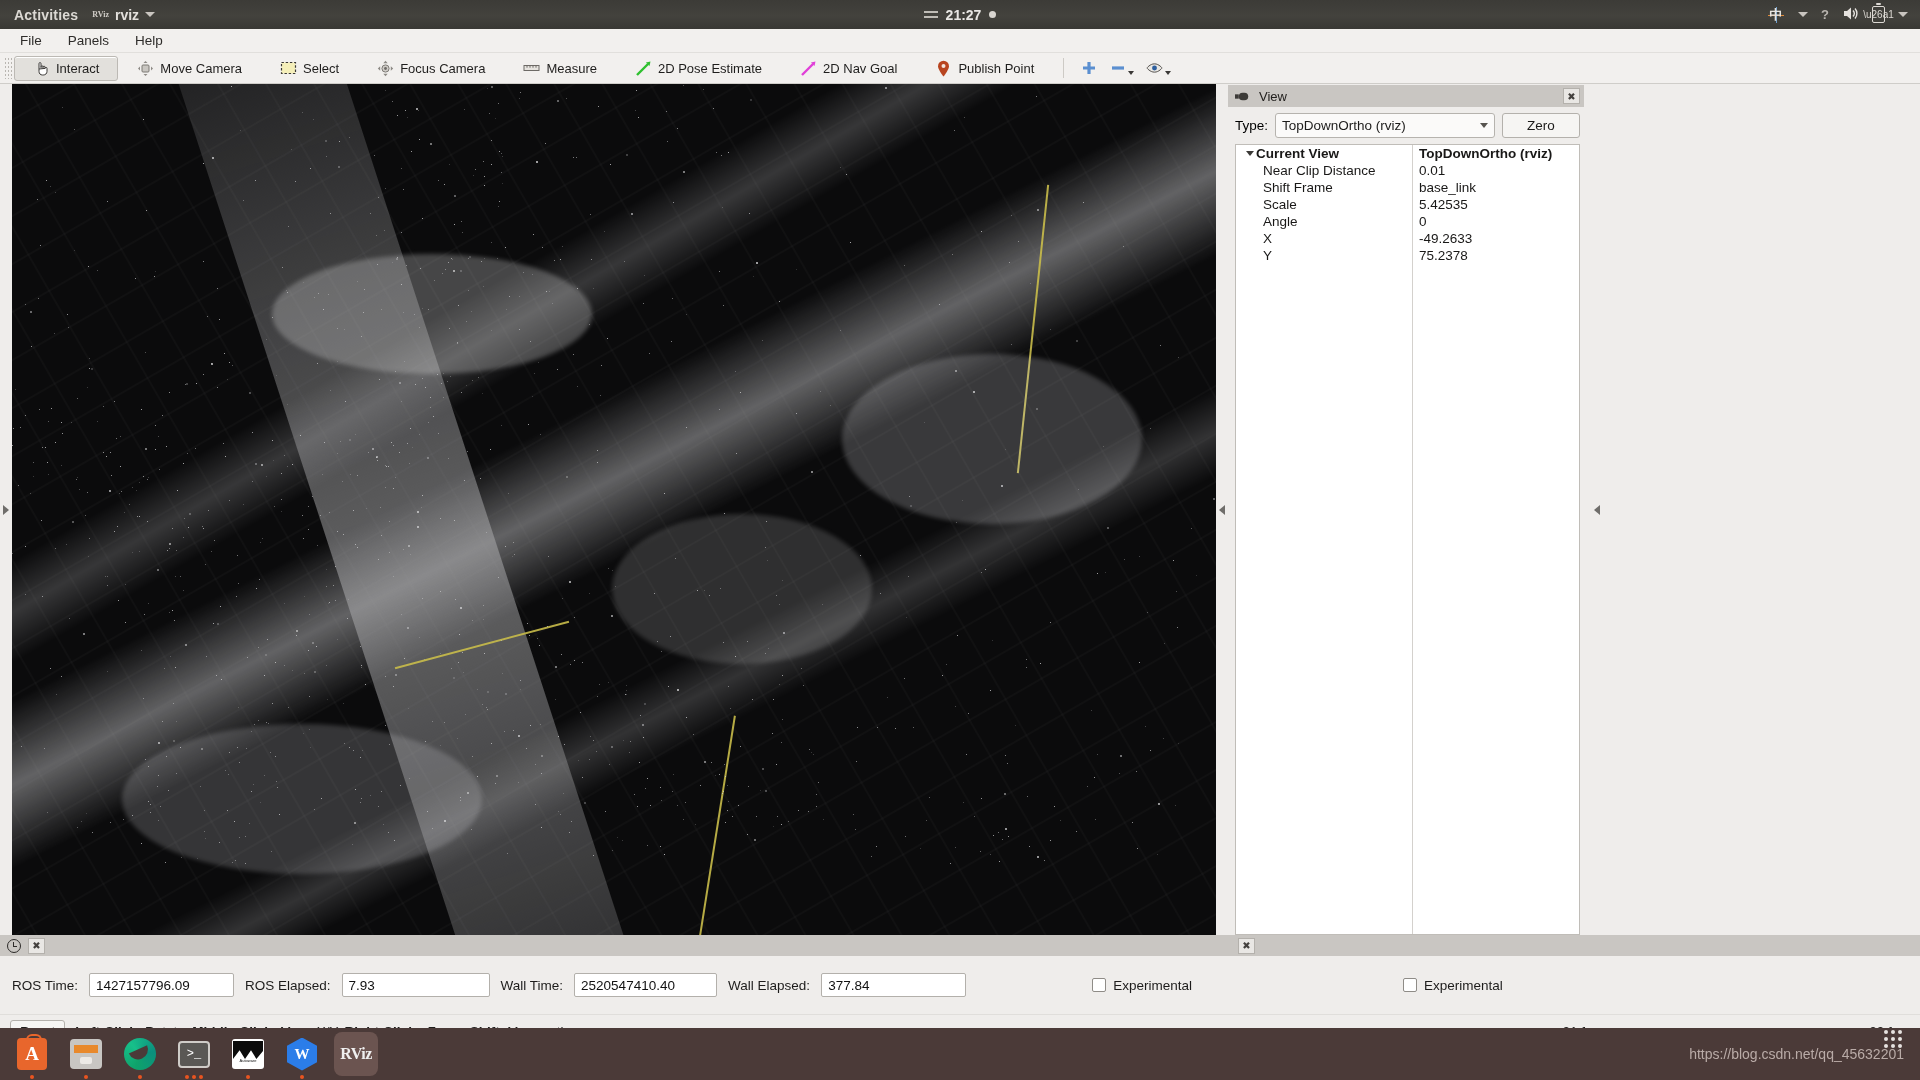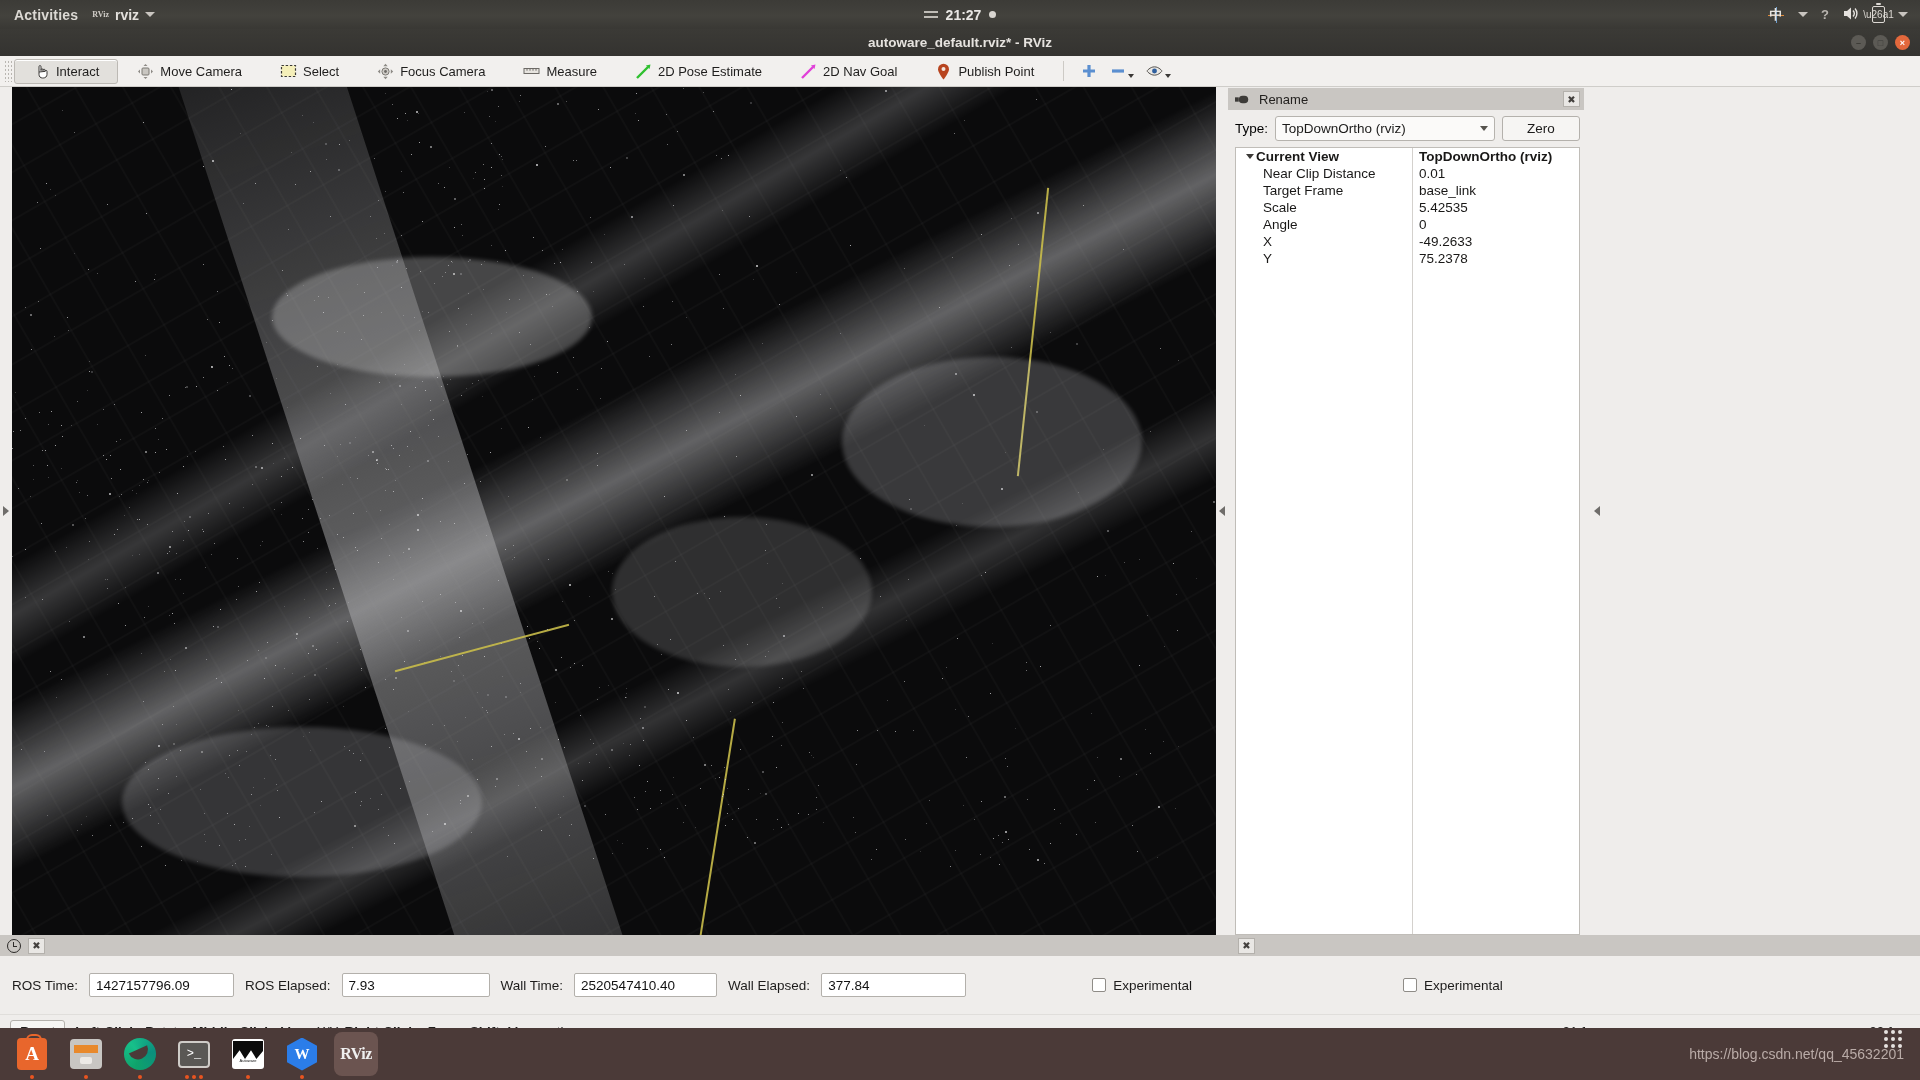--- a/index.html
+++ b/index.html
@@ -275,29 +275,26 @@
     </span>
     <span class="batt">
         <span>\u26a1</span>
       </span>
     <span class="caret-down"></span>
   </div>
 </div>
 
 <div id="rviz-window">
 
-  <div id="title-bar">
-    <span>autoware_default.rviz* - RViz</span>
-    <span class="winbtns">
-      <span class="wb">–</span>
-      <span class="wb">□</span>
-      <span class="wb close">×</span>
-    </span>
+
+  <div id="menu-bar">
+    <span class="mi">File</span>
+    <span class="mi">Panels</span>
+    <span class="mi">Help</span>
   </div>
-
 
   <div id="toolbar">
     <span class="grip"></span>
 
     <span class="tb-btn active">
       <span class="ic">
         <svg width="16" height="16" viewBox="0 0 16 16">
             <path d="M5 9V3.6a1 1 0 012 0V8m0-1.2a1 1 0 012 0V8m0-.8a1 1 0 012 0v1.4m0-.2a1 1 0 012 0v3c0 2.2-1.6 3.6-3.8 3.6H8.5C6.4 15 5 13.6 5 11.4V9z" fill="#fff" stroke="#3a3836" stroke-width="1"></path>
           </svg>
       </span>
@@ -1410,21 +1407,21 @@
     </div>
 
     <div id="views-panel">
       <div class="panel-head">
         <span class="ic">
           <svg width="18" height="11" viewBox="0 0 18 11">
               <rect x="4" y="1.5" width="10" height="8" rx="4" fill="#3d3b38"></rect>
               <path d="M0 3.2h4v4.6H0z" fill="#3d3b38"></path>
             </svg>
         </span>
-        <span class="ph-title">Rename</span>
+        <span class="ph-title">View</span>
         <span class="ph-close">✖</span>
       </div>
 
       <div class="views-typerow">
         <span>Type:</span>
         <span class="combo">
           <span>TopDownOrtho (rviz)</span>
           <span class="cb-arrow"></span>
         </span>
         <span class="btn">Zero</span>
@@ -1439,21 +1436,21 @@
               </span>
             <span>Current View</span>
           </span>
           <span class="pcell-v">TopDownOrtho (rviz)</span>
         </div>
         <div class="prow">
           <span class="pcell-k indent">Near Clip Distance</span>
           <span class="pcell-v">0.01</span>
         </div>
         <div class="prow">
-          <span class="pcell-k indent">Target Frame</span>
+          <span class="pcell-k indent">Shift Frame</span>
           <span class="pcell-v">base_link</span>
         </div>
         <div class="prow">
           <span class="pcell-k indent">Scale</span>
           <span class="pcell-v">5.42535</span>
         </div>
         <div class="prow">
           <span class="pcell-k indent">Angle</span>
           <span class="pcell-v">0</span>
         </div>

